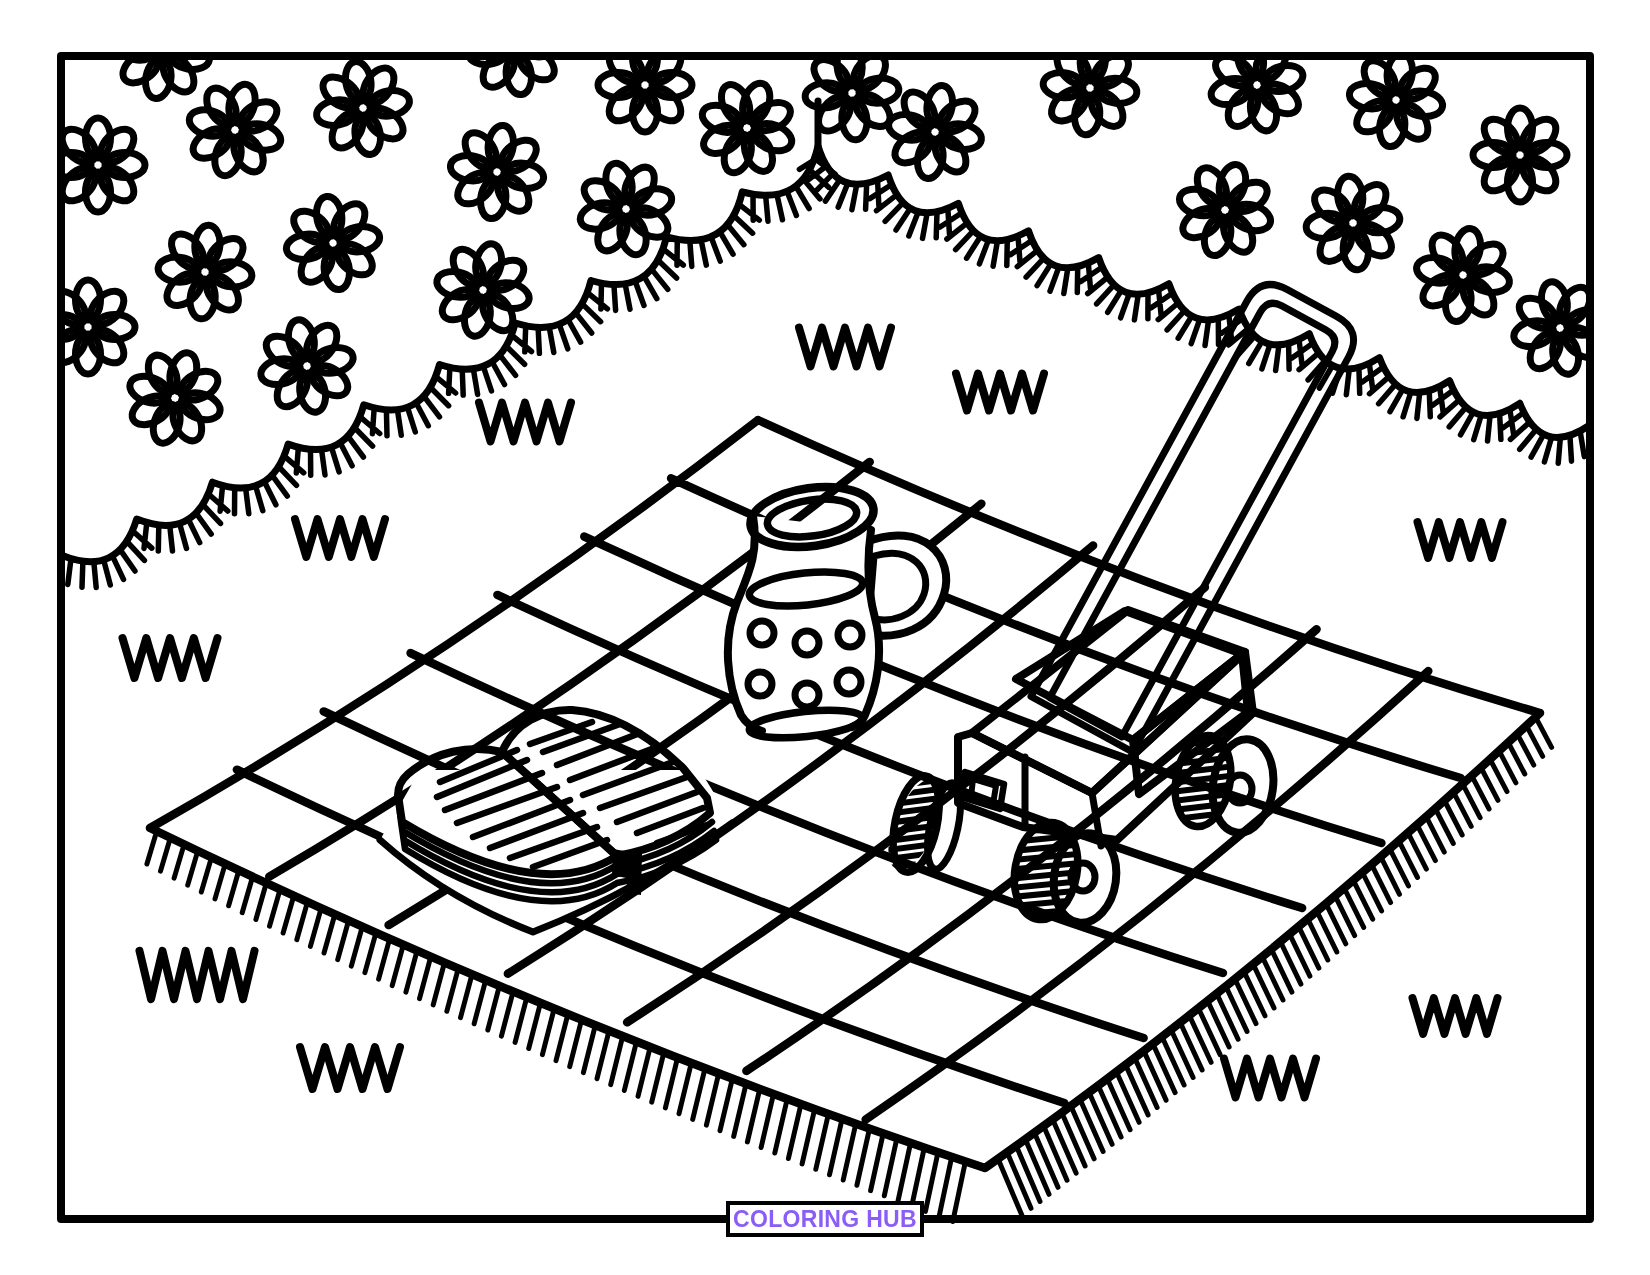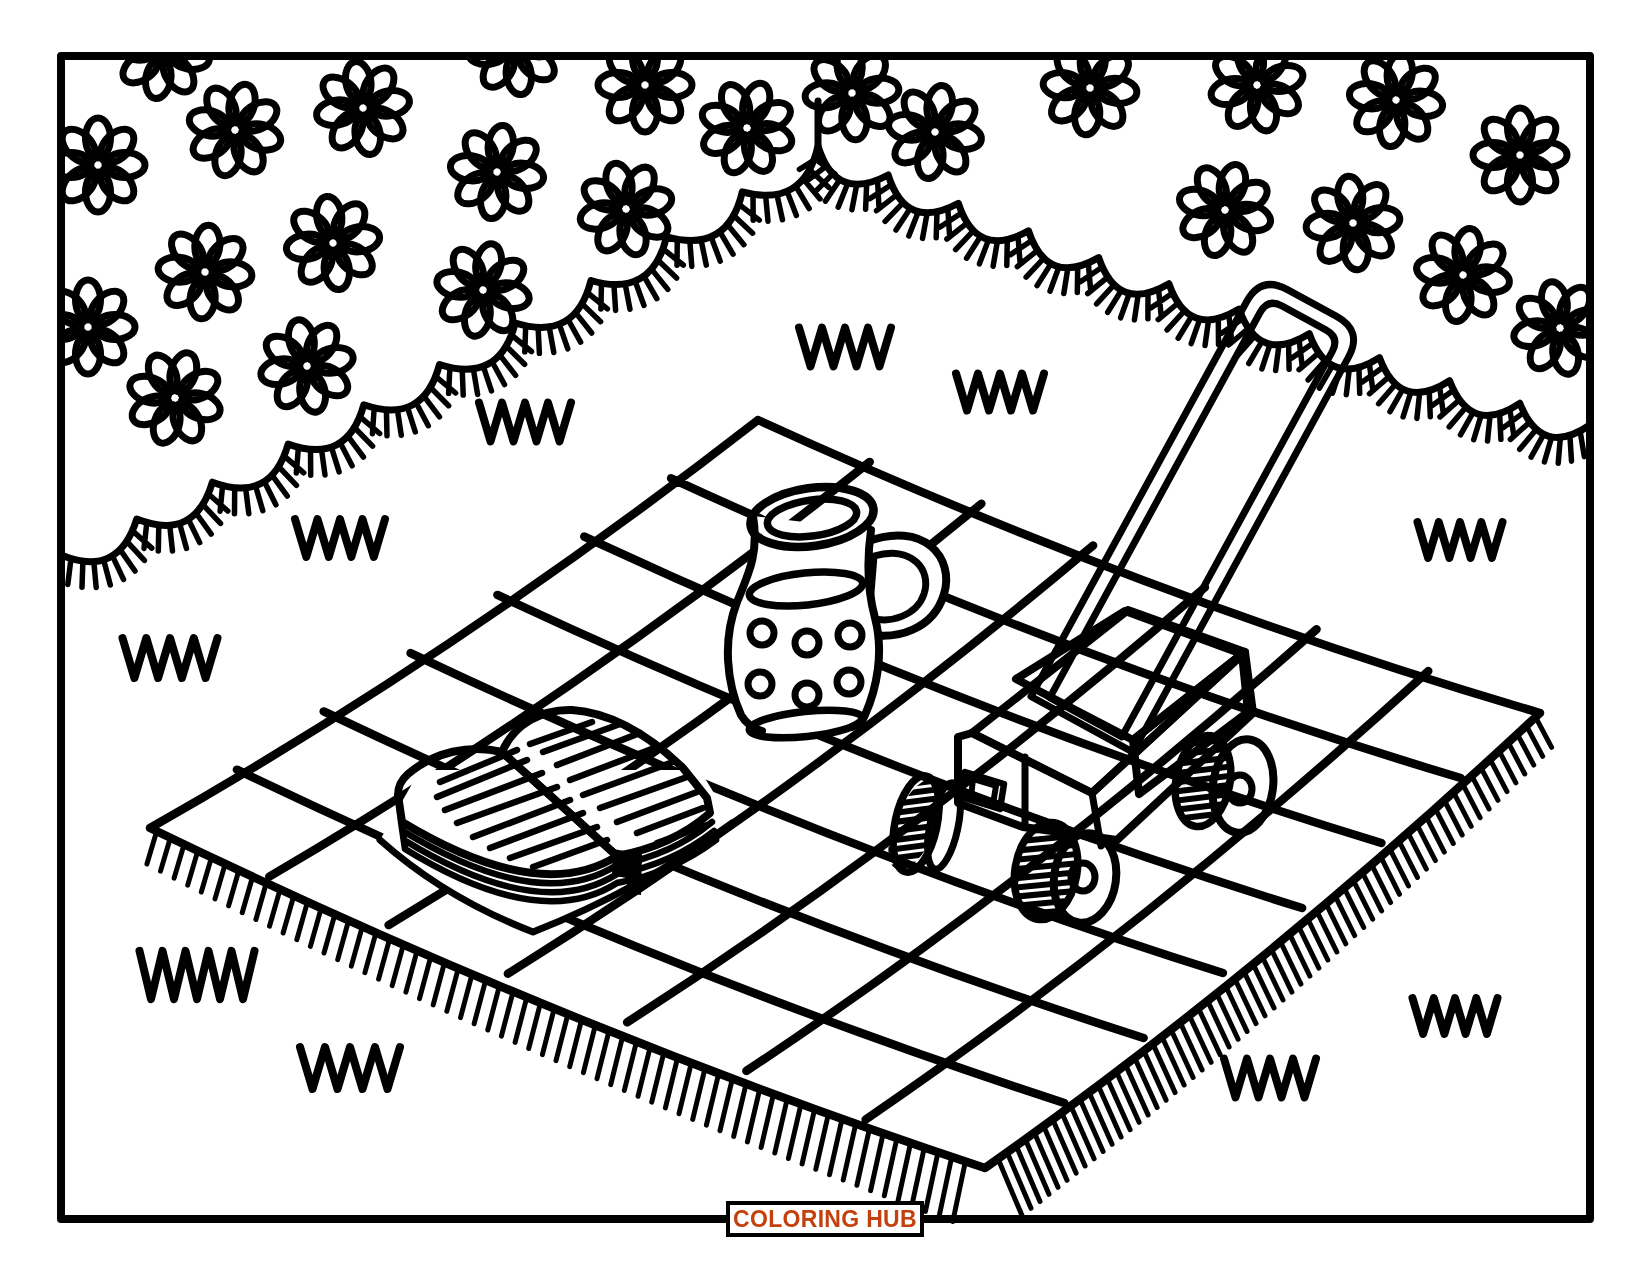--- a/index.html
+++ b/index.html
@@ -2,21 +2,21 @@
 <html><head>
 <meta charset="utf-8">
 <style>
   html,body{margin:0;padding:0;background:#fff;}
   .page{position:relative;width:1650px;height:1275px;background:#fff;overflow:hidden;
         font-family:"Liberation Sans",sans-serif;}
   .page svg{position:absolute;left:0;top:0;}
   .brand{position:absolute;left:726px;top:1201px;width:198px;height:36px;background:#fff;
          border:4px solid #000;box-sizing:border-box;display:flex;align-items:center;
          justify-content:center;}
-  .brand span{font-weight:bold;font-size:23px;letter-spacing:.3px;color:#c2410c;white-space:nowrap;}
+  .brand span{font-weight:bold;font-size:23px;letter-spacing:.3px;color:#8b5cf6;white-space:nowrap;}
 </style>
 </head>
 <body>
 
 <div class="page">
   <svg width="1650" height="1275" viewBox="0 0 1650 1275" xmlns="http://www.w3.org/2000/svg">
       <defs>
         <clipPath id="hedgeclip">
           <path d="M 61.0 555.0 Q 118.5 578.6 136.7 519.1 Q 194.7 542.0 212.4 482.2 Q 270.9 504.2 288.1 444.1 Q 347.1 465.3 363.8 404.8 Q 423.3 425.3 439.5 364.5 Q 499.4 384.1 515.2 323.0 Q 575.6 341.8 590.9 280.5 Q 651.7 298.4 666.6 236.8 Q 727.9 253.9 742.3 191.9 Q 804.0 208.3 818.0 146.0 Q 835.5 203.0 888.2 175.0 Q 906.1 231.8 958.4 203.3 Q 976.6 259.9 1028.5 230.8 Q 1047.2 287.2 1098.7 257.6 Q 1117.8 313.8 1168.9 283.7 Q 1188.4 339.7 1239.1 309.1 Q 1258.9 364.8 1309.3 333.7 Q 1329.5 389.2 1379.5 357.6 Q 1400.1 412.9 1449.6 380.8 Q 1470.7 435.9 1519.8 403.3 Q 1541.3 458.1 1590.0 425.0 L 1590 56 L 61 56 Z"></path>
         </clipPath>

